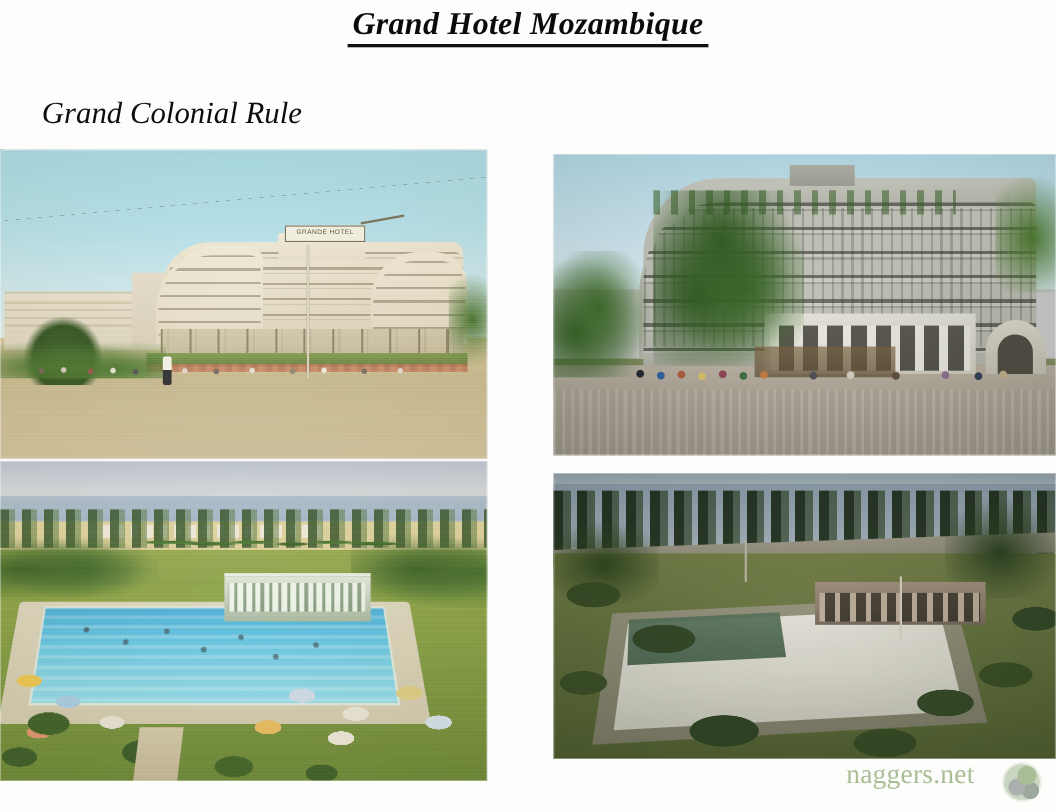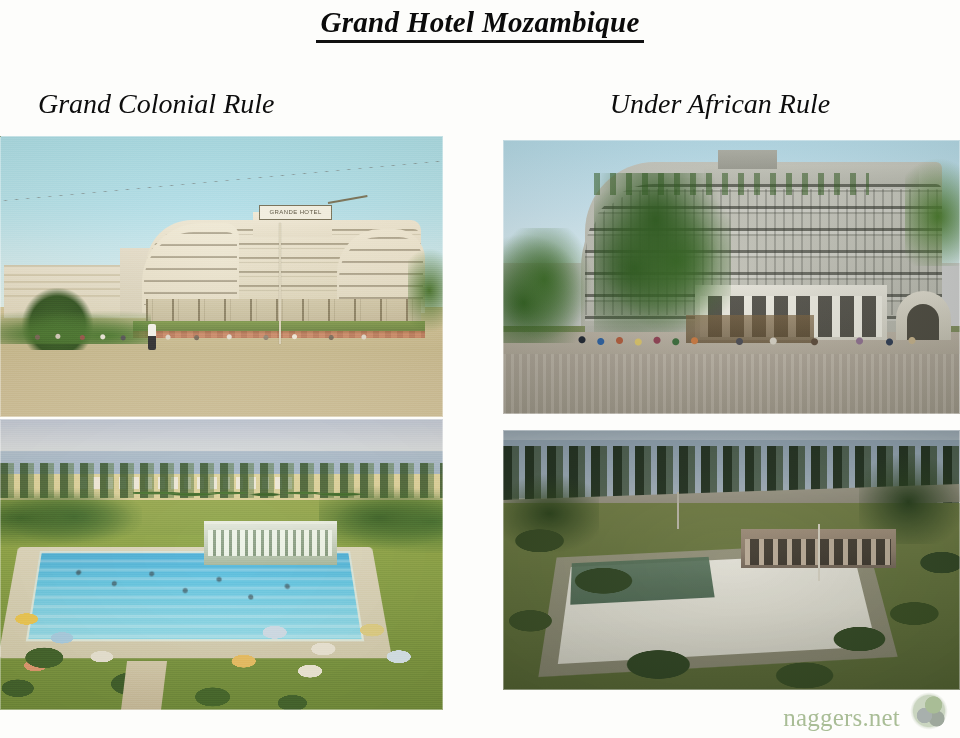--- a/index.html
+++ b/index.html
@@ -587,22 +587,22 @@
     left: 0; top: 0; width: 100%; height: 100%;
     background: radial-gradient(ellipse at 50% 50%, rgba(255,255,255,.05) 0%, rgba(30,40,30,.16) 100%);
   }
 
   
   .watermark {
     position: absolute;
     right: 12px;
     bottom: 8px;
     display: flex;
-    align-items: flex-end;
-    gap: 10px;
+    align-items: flex-start;
+    gap: 24px;
   }
   .wm-text {
     font-family: "Liberation Serif", "DejaVu Serif", serif;
     font-size: 25px;
     color: #a9bd96;
     letter-spacing: .2px;
     line-height: 1;
   }
   .wm-logo {
     width: 38px;
@@ -619,21 +619,20 @@
 </head>
 <body>
 
 <div class="page">
 
   <div class="main-title">
     <span class="tx">Grand Hotel Mozambique</span>
   </div>
 
   <div class="col-title left">Grand Colonial Rule</div>
-  <div class="col-title right">Under African Rule</div>
 
   <div class="photo ph-tl">
     <div class="scene">
       <div class="layer tl-sky"></div>
       <div class="layer tl-wire"></div>
       <div class="layer tl-ground"></div>
       <div class="layer tl-road"></div>
       <div class="layer tl-bldg-left"></div>
       <div class="layer tl-bldg-left-lines"></div>
       <div class="layer tl-tower"></div>

